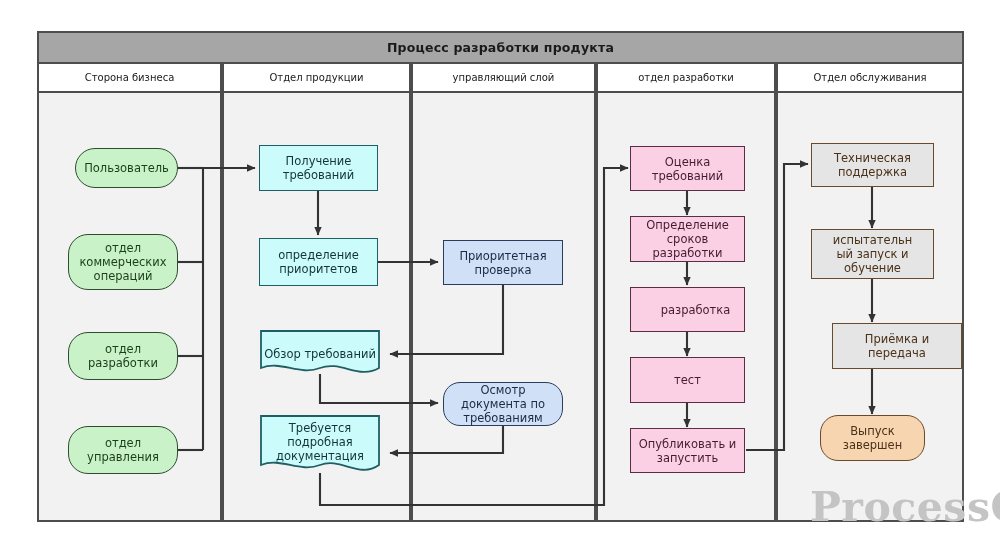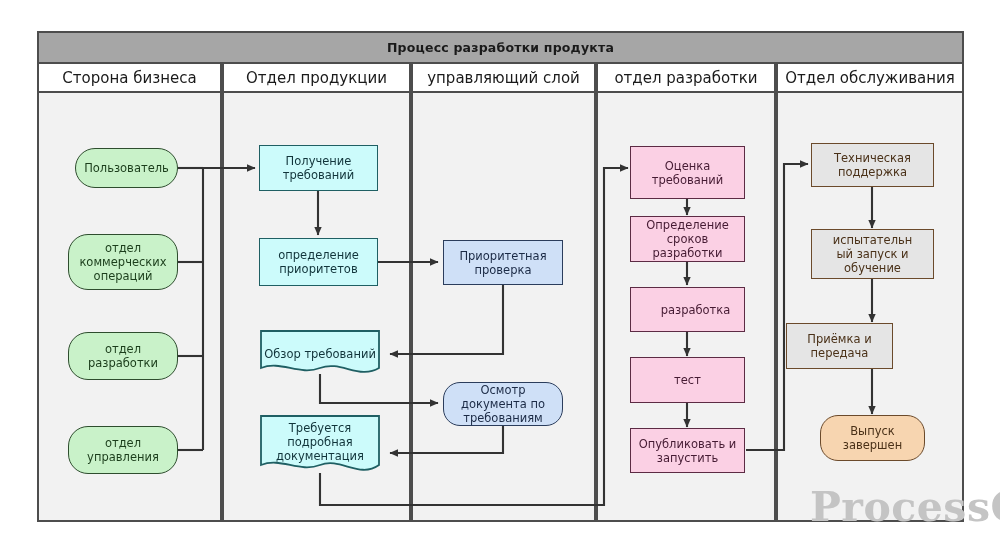--- a/index.html
+++ b/index.html
@@ -47,21 +47,21 @@
     position: absolute;
     top: 64px;
     height: 29px;
     box-sizing: border-box;
     background: #ffffff;
     border: 2px solid #4d4d4d;
     border-top: none;
     display: flex;
     align-items: center;
     justify-content: center;
-    font-size: 15px;
+    font-size: 10px;
     color: #1a1a1a;
   }
   .lane-body {
     position: absolute;
     top: 93px;
     height: 429px;
     box-sizing: border-box;
     background: #f2f2f2;
     border-left: 2px solid #4d4d4d;
     border-right: 2px solid #4d4d4d;
@@ -194,35 +194,35 @@
 подробная
 документация</span>
   </div>
 
   <div class="node n-blue" style="left:443px; top:240px; width:120px; height:45px;">Приоритетная
 проверка</div>
   <div class="node n-blue" style="left:443px; top:382px; width:120px; height:44px;border-radius:17px;">Осмотр
 документа по
 требованиям</div>
 
-  <div class="node n-pink" style="left:630px; top:146px; width:115px; height:53px;">Оценка
+  <div class="node n-pink" style="left:630px; top:146px; width:115px; height:45px;">Оценка
 требований</div>
   <div class="node n-pink" style="left:630px; top:216px; width:115px; height:46px;">Определение
 сроков
 разработки</div>
   <div class="node n-pink" style="left:630px; top:287px; width:115px; height:45px;padding-left:20px;">разработка</div>
   <div class="node n-pink" style="left:630px; top:357px; width:115px; height:46px;">тест</div>
   <div class="node n-pink" style="left:630px; top:428px; width:115px; height:45px;">Опубликовать и
 запустить</div>
 
   <div class="node n-orange" style="left:811px; top:143px; width:123px; height:44px;">Техническая
 поддержка</div>
   <div class="node n-orange" style="left:811px; top:229px; width:123px; height:50px;">испытательн
 ый запуск и
 обучение</div>
-  <div class="node n-orange" style="left:786px; top:323px; width:107px; height:46px;">Приёмка и
+  <div class="node n-orange" style="left:832px; top:323px; width:130px; height:46px;">Приёмка и
 передача</div>
   <div class="node n-orange-round" style="left:820px; top:415px; width:105px; height:46px;">Выпуск
 завершен</div>
 
   <div id="watermark">ProcessOn</div>
 
 </div>
 
 </body></html>

